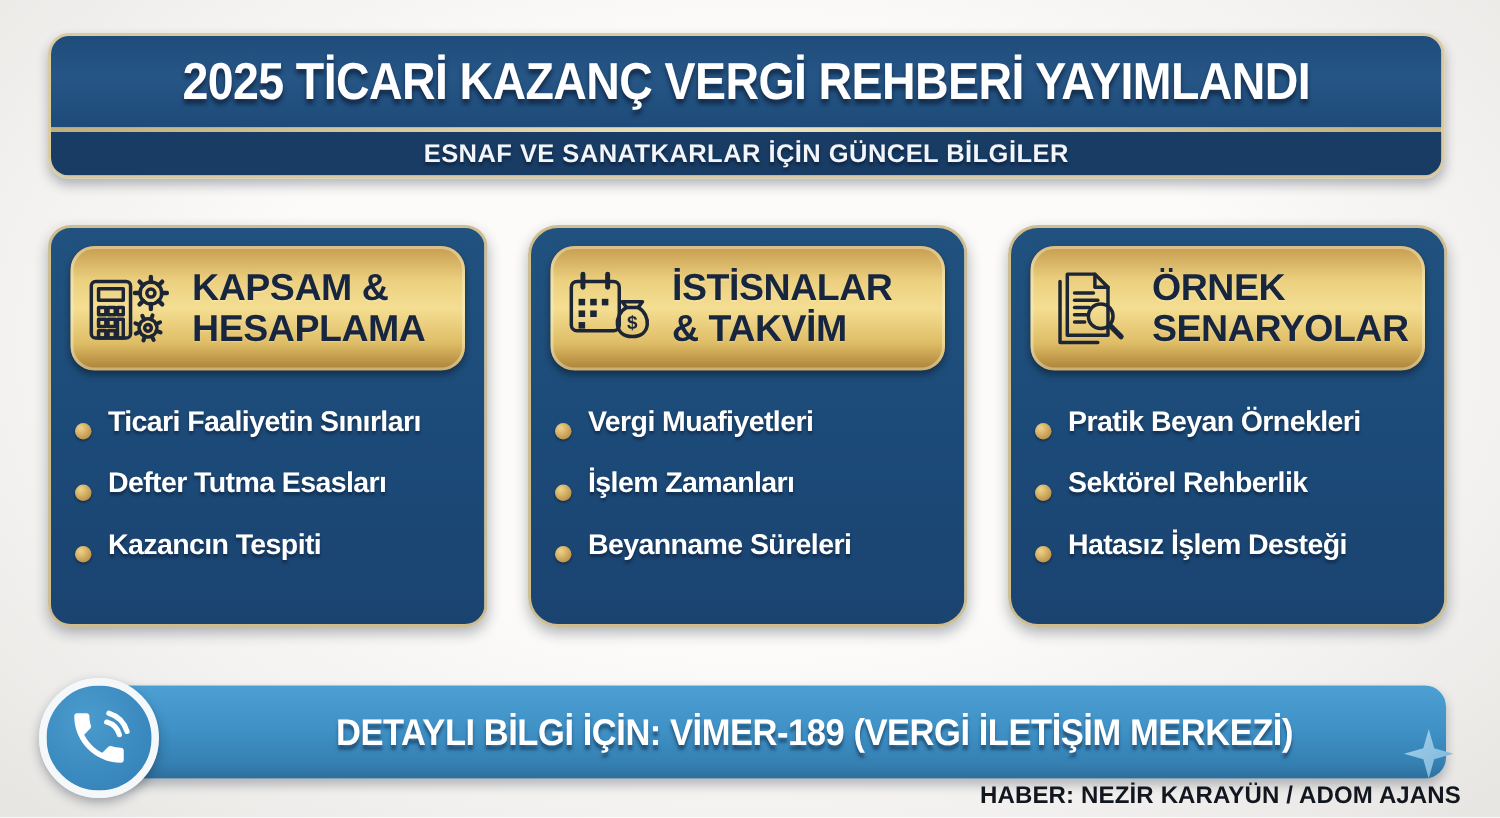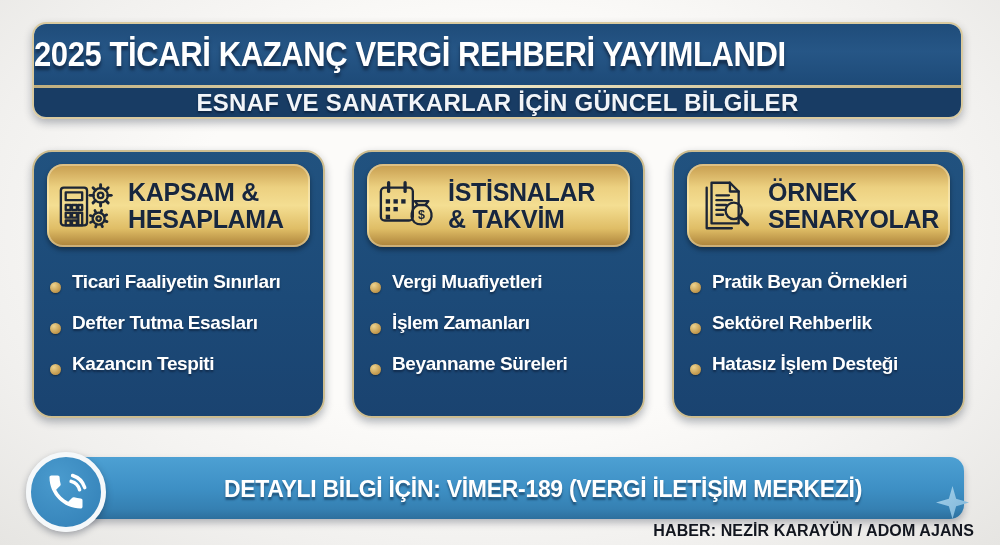--- a/index.html
+++ b/index.html
@@ -14,46 +14,46 @@
   }
 
   
   .header-banner {
     position: absolute; left: 32px; top: 22px; width: 931px; height: 97px;
     border-radius: 14px; border: 2px solid #d9caa0; overflow: hidden;
     box-shadow: 0 4px 8px rgba(20,30,50,.30);
     display: flex; flex-direction: column;
   }
   .header-top {
-    height: 61px; display: flex; align-items: center; justify-content: flex-start;
+    height: 61px; display: flex; align-items: center; justify-content: center;
     background: linear-gradient(180deg, #1f4c7a 0%, #265686 45%, #1d4a78 100%);
   }
   .header-title {
     color: #ffffff; font-size: 31px; font-weight: 800; letter-spacing: -0.4px;
     white-space: nowrap; transform: scaleY(1.12);
     text-shadow: 0 3px 3px rgba(8,18,38,.60);
   }
   .header-divider { height: 3px; background: linear-gradient(90deg,#bfae7e,#efe6c4 50%,#bfae7e); }
   .header-sub {
     flex: 1; display: flex; align-items: center; justify-content: center;
     background: #183c64;
   }
   .header-subtitle {
-    color: #f2f5f9; font-size: 24px; font-weight: 700; letter-spacing: 0.3px;
+    color: #f2f5f9; font-size: 17px; font-weight: 700; letter-spacing: 0.3px;
     white-space: nowrap; text-shadow: 0 2px 2px rgba(8,18,38,.55);
   }
 
   
   .card {
     position: absolute; top: 150px; width: 293px; height: 268px;
     border-radius: 20px; border: 2px solid #cdbd90;
     background: linear-gradient(180deg, #21527f 0%, #1c4a78 55%, #1a4370 100%);
     box-shadow: 0 4px 9px rgba(20,30,50,.32);
   }
-  .card-1 { left: 32px; } .card-2 { left: 352px; } .card-3 { left: 672px; }
+  .card-1 { left: 32px; border-radius: 15px; } .card-2 { left: 352px; } .card-3 { left: 672px; }
   .card-pill {
     margin: 12px 13px 0; height: 83px; border-radius: 16px;
     background: linear-gradient(180deg, #c69c4e 0%, #ecd080 28%, #f4de92 50%, #dfbd66 78%, #aa8038 100%);
     box-shadow: inset 0 0 0 2px rgba(255,248,218,.38), 0 3px 5px rgba(0,0,0,.38);
     display: flex; align-items: center; padding: 0 8px 0 8px; gap: 7px;
   }
   .pill-icon { flex: none; width: 66px; height: 62px; display:flex; align-items:center; justify-content:center; }
   .pill-icon svg { stroke: #1c2535; fill: none; stroke-width: 2.4; stroke-linecap: round; stroke-linejoin: round; }
   .card-title {
     color: #17263e; font-size: 25px; font-weight: 800; line-height: 1.06;

